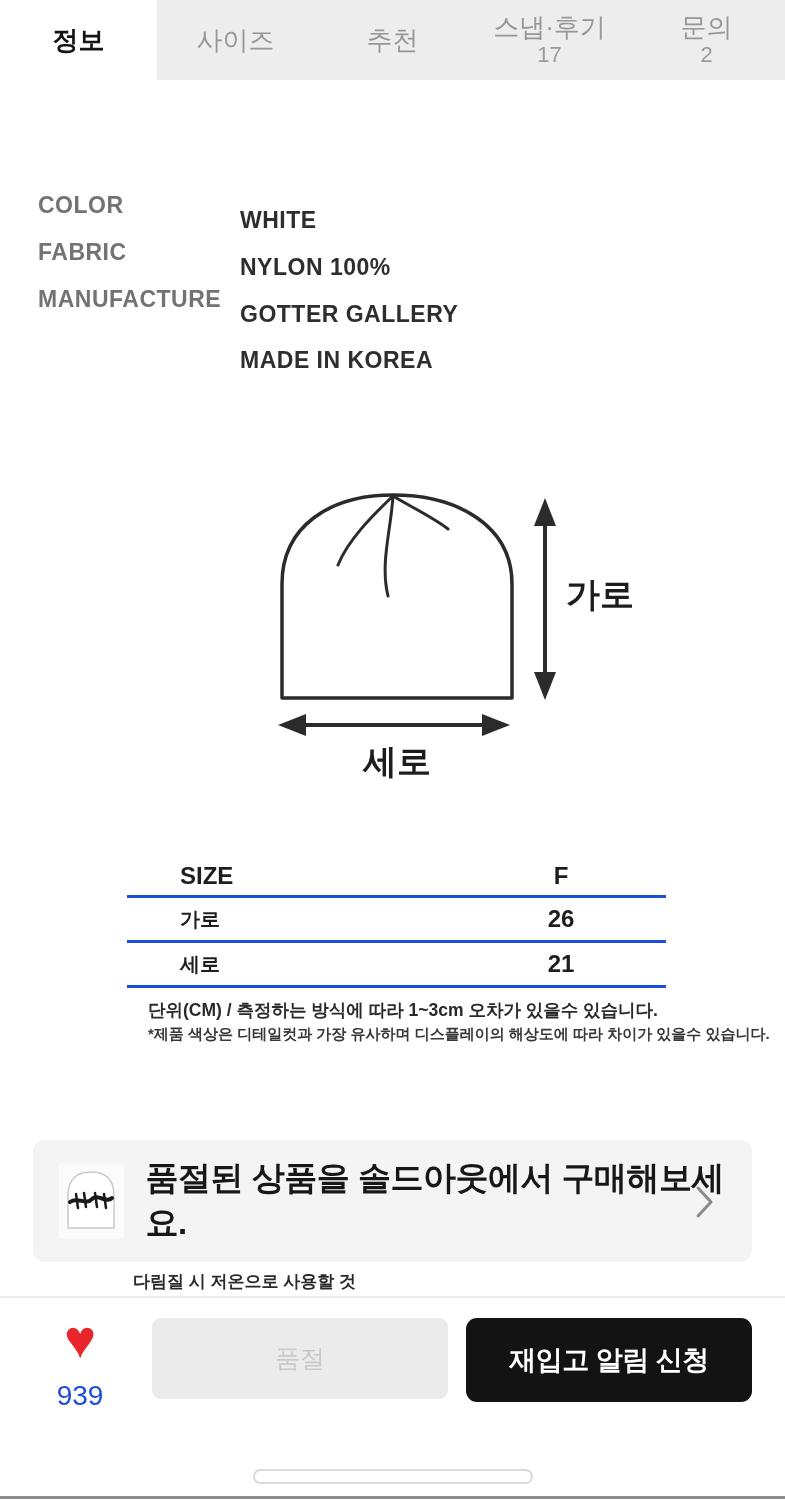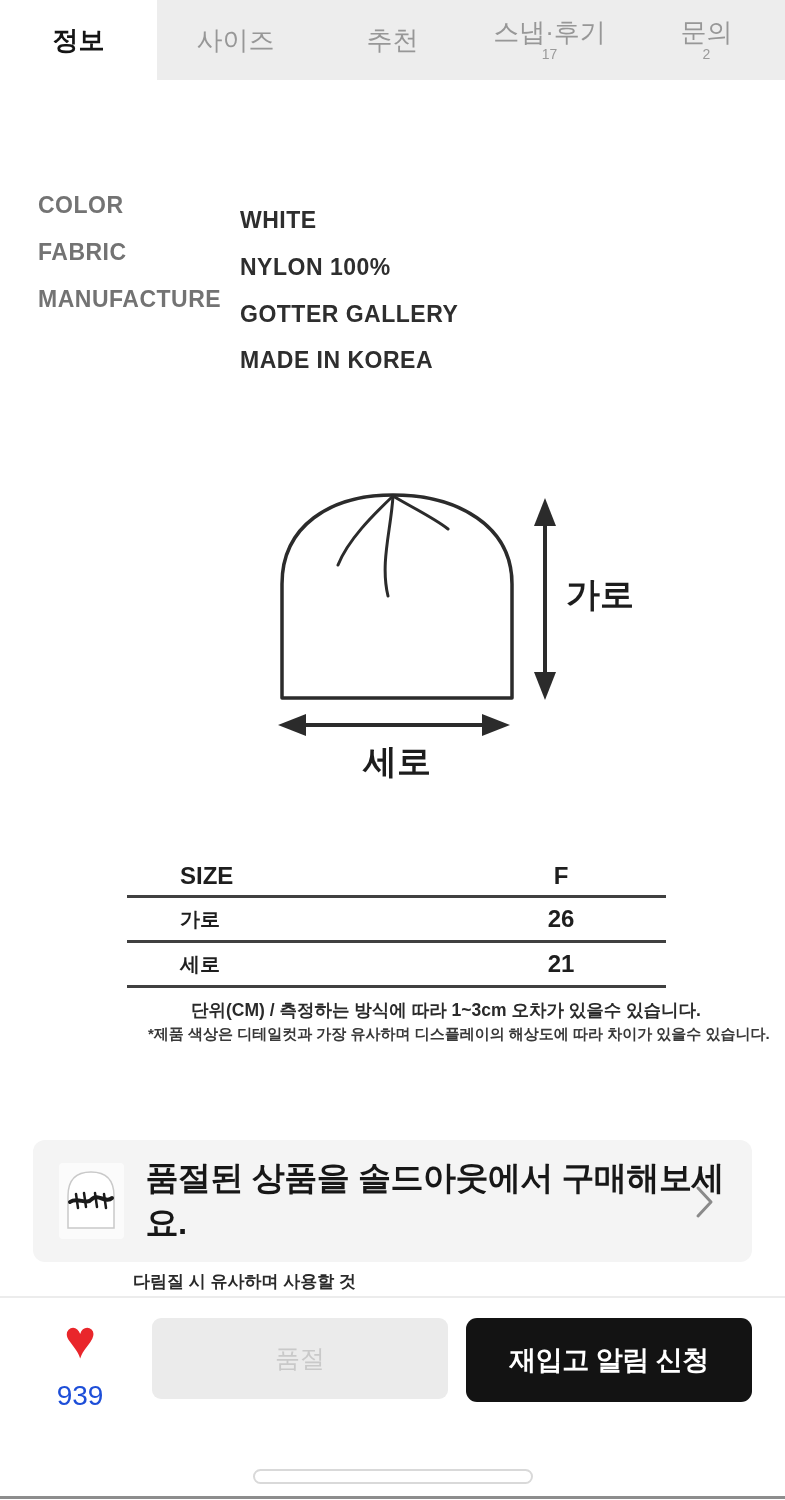--- a/index.html
+++ b/index.html
@@ -27,56 +27,56 @@
     color: #979797;
     font-size: 26px;
     cursor: pointer;
     line-height: 1.1;
   }
   .tab.active {
     background: #ffffff;
     color: #151515;
     font-weight: bold;
   }
-  .tab-count { font-size: 14px; color: #9a9a9a; margin-top: 1px; }
+  .tab-count { font-size: 22px; color: #9a9a9a; margin-top: 1px; }
 
   
   .info-row { position: absolute; left: 0; width: 785px; }
   .info-label {
     position: absolute; left: 38px; top: 0;
     font-size: 23px; font-weight: bold; color: #737373;
     letter-spacing: 0.5px;
   }
   .info-value {
     position: absolute; left: 240px; top: 15px;
     font-size: 23px; font-weight: bold; color: #2e2e2e;
     letter-spacing: 0.5px;
   }
 
   
   .diagram { position: absolute; left: 250px; top: 468px; width: 420px; height: 335px; }
 
   
   .size-table { position: absolute; left: 127px; top: 856px; width: 539px; }
-  .t-row { display: flex; align-items: center; border-bottom: 3px solid #404040; }
+  .t-row { display: flex; align-items: center; border-bottom: 3px solid #1d4ed8; }
   .t-row.header { height: 42px; }
   .t-row.body { height: 45px; }
   .t-label {
     flex: 1 1 auto; padding-left: 53px;
     font-size: 24px; font-weight: bold; color: #1e1e1e;
   }
   .t-row.body .t-label { font-size: 20px; }
   .t-value {
     width: 210px; text-align: center;
     font-size: 24px; font-weight: bold; color: #1e1e1e;
   }
 
   .note-1 {
     position: absolute; left: 148px; top: 998px;
-    font-size: 17.5px; font-weight: 600; color: #2a2a2a; margin-left: 43px;
+    font-size: 17.5px; font-weight: 600; color: #2a2a2a;
   }
   .note-2 {
     position: absolute; left: 148px; top: 1025px;
     font-size: 15px; font-weight: bold; color: #383838;
   }
 
   
   .soldout-banner {
     position: absolute; left: 33px; top: 1140px;
     width: 719px; height: 122px;
@@ -225,21 +225,21 @@
         <path d="M 8 34 C 16 28 24 38 30 31 C 36 25 44 36 50 30" fill="none" stroke="#1a1a1a" stroke-width="4" stroke-linecap="round"></path>
         <path d="M 14 26 L 16 40 M 22 25 L 24 39 M 33 25 L 35 39 M 42 26 L 44 40" stroke="#1a1a1a" stroke-width="2.5" stroke-linecap="round"></path>
       </svg>
     </div>
     <span class="banner-text">품절된 상품을 솔드아웃에서 구매해보세요.</span>
     <svg class="banner-chevron" width="22" height="36" viewBox="0 0 22 36">
       <polyline points="4,4 17,18 4,32" fill="none" stroke="#8a8a8a" stroke-width="3" stroke-linecap="round" stroke-linejoin="round"></polyline>
     </svg>
   </div>
 
-  <div class="care-note">다림질 시 유사하며 사용할 것</div>
+  <div class="care-note">다림질 시 저온으로 사용할 것</div>
   <div class="bottom-divider"></div>
 
   <div class="like-wrap">
     <span class="heart">♥</span>
     <span class="like-count">939</span>
   </div>
 
   <button class="soldout-btn" disabled="">품절</button>
   <button class="restock-btn">재입고 알림 신청</button>
 

